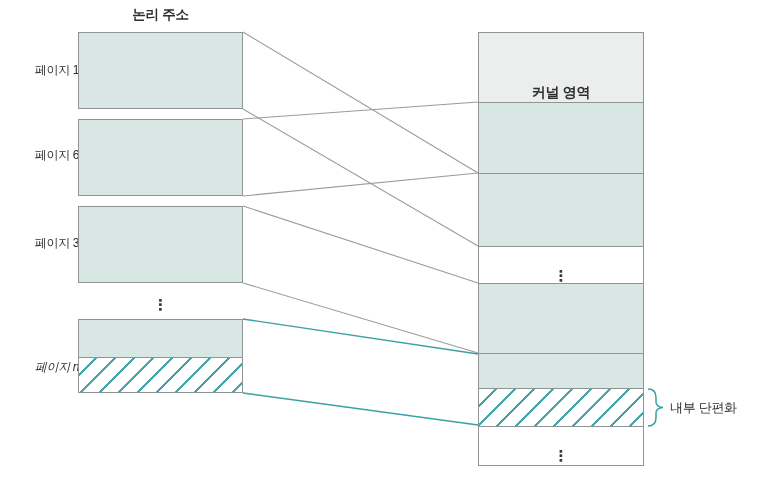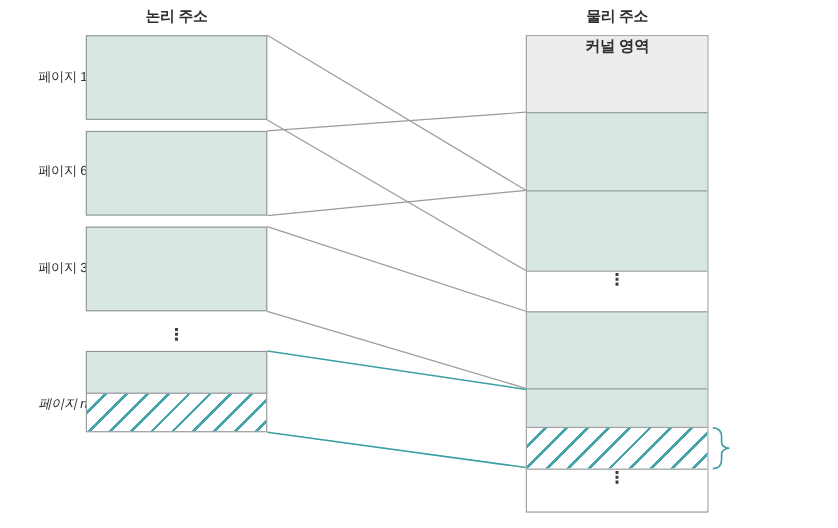--- a/index.html
+++ b/index.html
@@ -46,21 +46,21 @@
   }
 
   .pcol{
     position:absolute;left:478px;top:32px;width:166px;height:434px;
     box-sizing:border-box;border:1px solid #8f9494;
     display:flex;flex-direction:column;background:#ffffff;
   }
   .frame{
     box-sizing:border-box;flex:0 0 auto;
     border-top:1px solid #8f9494;
-    display:flex;align-items:flex-start;justify-content:center;
+    display:flex;align-items:flex-end;justify-content:center;
   }
   .frame:first-child{border-top:none;}
   .f-kernel{height:69px;background:#eceeed;
     font-size:14px;font-weight:700;letter-spacing:-0.3px;}
   .f-a{height:71px;background:#d9e7e4;}
   .f-b{height:73px;background:#d9e7e4;}
   .f-dots1{height:37px;background:#ffffff;}
   .f-d{height:70px;background:#d9e7e4;}
   .f-e{height:35px;background:#d9e7e4;}
   .f-frag{height:38px;}
@@ -84,21 +84,20 @@
     position:absolute;left:670px;top:399px;width:88px;height:17px;
     font-size:13px;font-weight:500;letter-spacing:-0.3px;line-height:17px;
   }
 </style>
 </head>
 <body>
 
 <div class="canvas">
 
   <div class="col-title title-logical">논리 주소</div>
-  <div class="col-title title-physical">물리 주소</div>
 
   <div class="page-label pl1">페이지 1</div>
   <div class="page-label pl2">페이지 6</div>
   <div class="page-label pl3">페이지 3</div>
   <div class="page-label pln">페이지 n</div>
 
   <div class="box lbox lp1"></div>
   <div class="box lbox lp2"></div>
   <div class="box lbox lp3"></div>
   <div class="ldots">
@@ -133,14 +132,15 @@
       <line x1="243" y1="206" x2="478" y2="283"></line>
       <line x1="243" y1="283" x2="478" y2="353"></line>
     </g>
     <g stroke="#3aa0a3" stroke-width="1.4" fill="none">
       <line x1="243" y1="319" x2="478" y2="354"></line>
       <line x1="243" y1="393" x2="478" y2="425"></line>
       <path d="M 648 389 C 654 389 656 392.5 656 397.5 L 656 402 C 656 405.2 658.4 407 663 407.5 C 658.4 408 656 409.8 656 413 L 656 417.5 C 656 422.5 654 426 648 426" stroke-width="1.5"></path>
     </g>
   </svg>
 
+  <div class="frag-label">내부 단편화</div>
 
 </div>
 
 </body></html>

